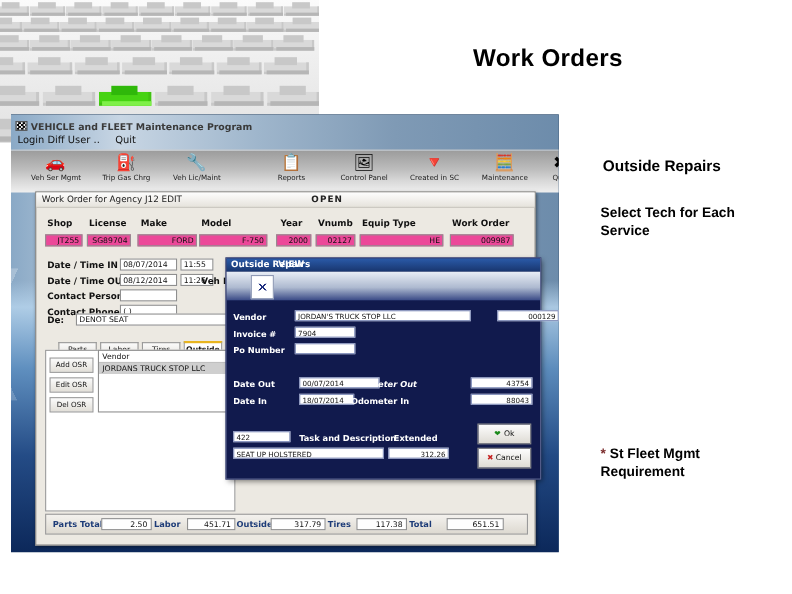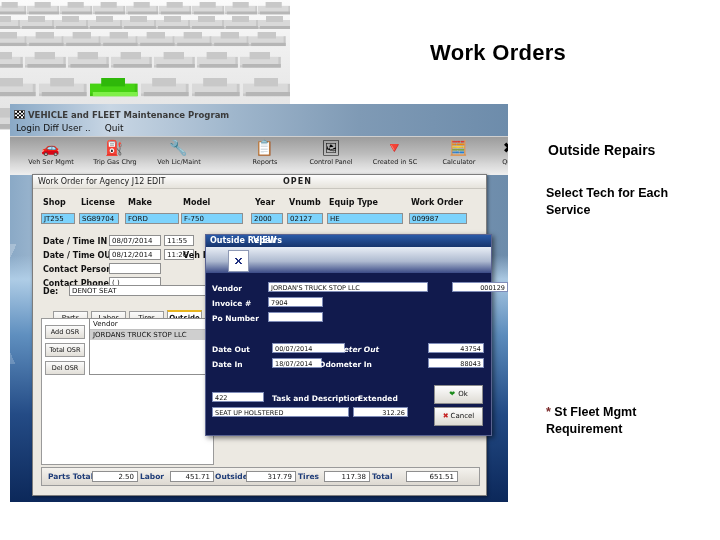--- a/index.html
+++ b/index.html
@@ -107,21 +107,21 @@
     border-bottom:1px solid #c9c6bf;
   }
   .wo-open{position:absolute;left:250px;top:0;font-size:8px;line-height:14px;color:#222;font-weight:bold;letter-spacing:1px;}
 
   .fl{position:absolute;font-size:8px;font-weight:bold;color:#111;white-space:nowrap;}
   .fi{
     position:absolute;height:11px;background:#fff;border:1px solid #8f8f8f;
     font-size:7px;color:#111;line-height:11px;padding:0 2px;box-sizing:border-box;
     white-space:nowrap;overflow:hidden;
   }
-  .fi.ro{background:#7dd3fc;}
+  .fi.ro{background:#ec4899;text-align:right;}
 
   .quitbtn{
     position:absolute;left:382px;top:74px;width:52px;height:17px;
     background:linear-gradient(180deg,#fefefe,#e4e1da);border:1px solid #9a9a9a;
     font-size:7.5px;color:#111;line-height:17px;text-align:center;cursor:pointer;
   }
   .quitbtn .x{color:#c52121;font-weight:bold;margin-right:3px;}
 
   
   .tabs{position:absolute;left:20px;top:130px;}
@@ -470,21 +470,21 @@
         <div class="tbtn" style="left: 288px;">
           <div class="ico">🖼</div>
           <div class="lbl">Control Panel</div>
         </div>
         <div class="tbtn" style="left: 352px;">
           <div class="ico">🔻</div>
           <div class="lbl">Created in SC</div>
         </div>
         <div class="tbtn" style="left: 416px;">
           <div class="ico">🧮</div>
-          <div class="lbl">Calculator</div>
+          <div class="lbl">Maintenance</div>
         </div>
         <div class="tbtn" style="left: 466px;">
           <div class="ico">✖</div>
           <div class="lbl">Quit</div>
         </div>
       </div>
 
     <div class="wo">
       <div class="wo-title">Work Order for Agency J12  EDIT</div>
       <div class="wo-open">OPEN</div>
@@ -529,21 +529,21 @@
       <div class="fi ro" style="left:205px;top:74px;width:115px;">1FDRF70J9YEB2060</div>
 
       <div class="fl" style="left:10px;top:112px;">De:</div>
       <div class="fi" style="left:36px;top:110px;width:148px;">DENOT SEAT</div>
 
       <div class="tabs" id="wo-tabs"><div class="tab">Parts</div><div class="tab">Labor</div><div class="tab">Tires</div><div class="tab active">Outside</div></div>
 
       <div class="bigpanel"></div>
       <div id="wo-sidebtns">
           <div class="sidebtn" style="top: 150px;">Add OSR</div>
-          <div class="sidebtn" style="top: 168px;">Total OSR</div>
+          <div class="sidebtn" style="top: 168px;">Edit OSR</div>
           <div class="sidebtn" style="top: 186px;">Del OSR</div>
         </div>
 
       <div class="listbox">
         <div class="hdr">Vendor</div>
         <div class="row">JORDANS TRUCK STOP LLC</div>
       </div>
 
       <div class="totals" id="wo-totals">
           <div class="tl" style="left: 6px;">Parts Total</div>

